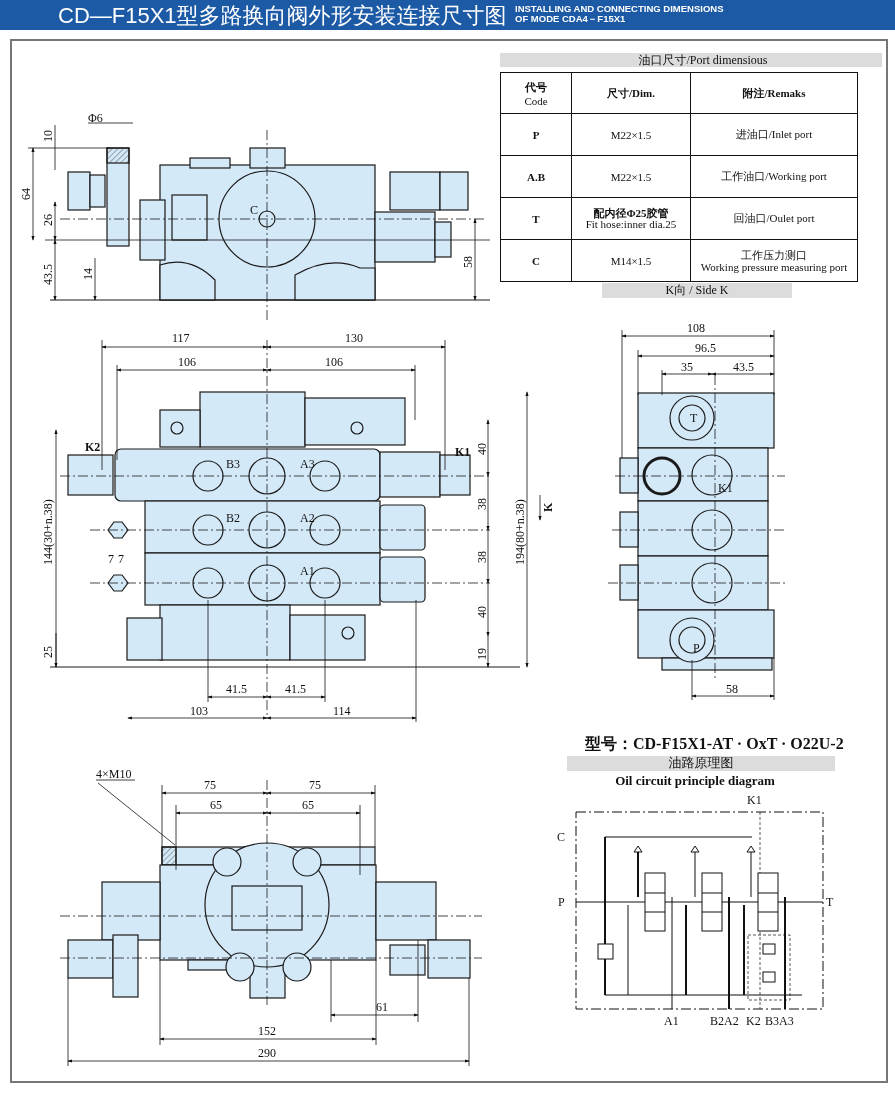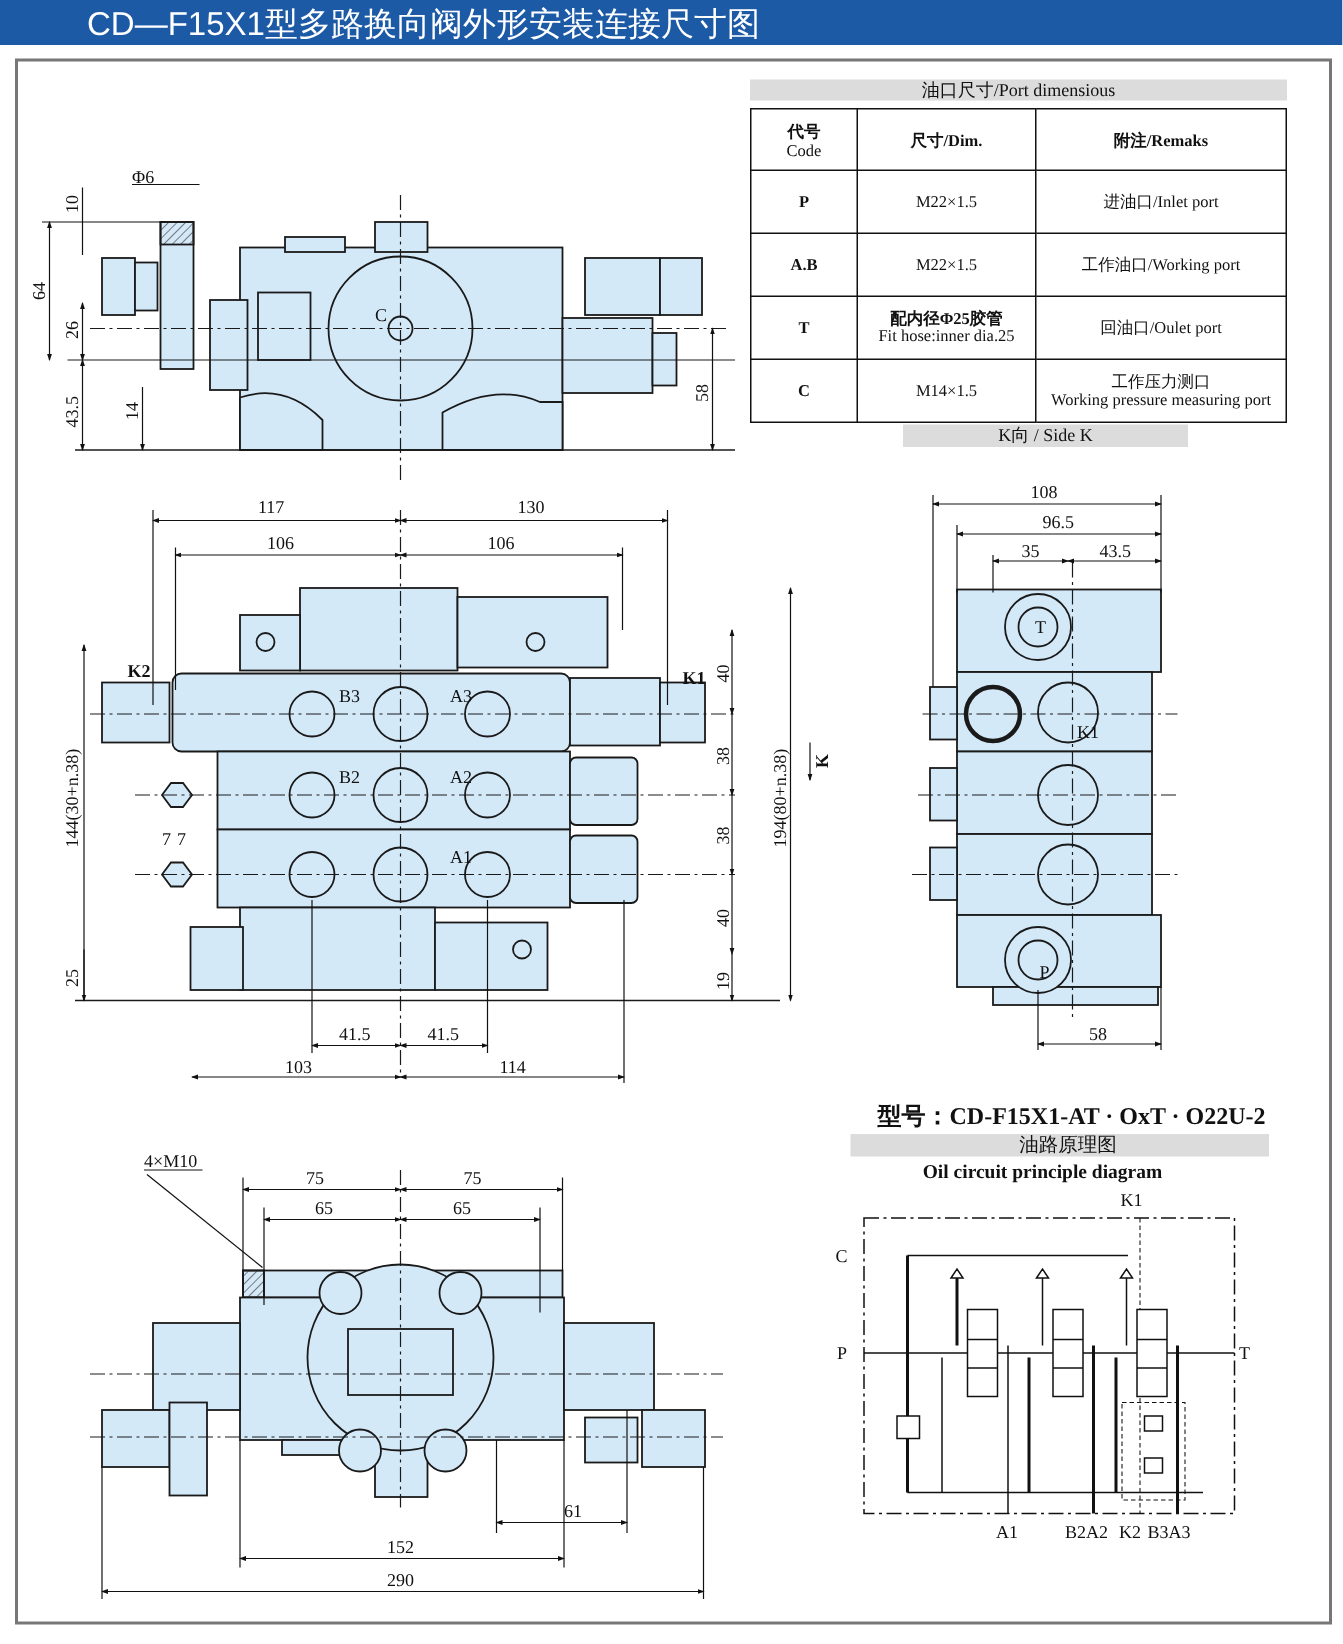--- a/index.html
+++ b/index.html
@@ -19,25 +19,29 @@
   .lbl { font-family:"Liberation Serif", serif; font-size:12px; fill:#111; }
   .lblb { font-family:"Liberation Serif", serif; font-size:12px; fill:#111; font-weight:bold; }
   .model { position:absolute; left:585px; top:734px; font-size:16px; font-weight:bold; white-space:nowrap; }
   .circuit-title { position:absolute; left:560px; top:773px; width:270px; text-align:center; font-size:13px; font-weight:bold;font-family:Liberation Serif, serif; }
 </style>
 </head>
 <body>
 
 <div class="header">
   <div class="cn">CD—F15X1型多路换向阀外形安装连接尺寸图</div>
+  <div class="en">
+    <div>INSTALLING AND CONNECTING DIMENSIONS</div>
+    <div>OF MODE CDA4－F15X1</div>
+  </div>
 </div>
 
 <div class="frame"></div>
 
-<div class="grey-bar" style="left:500px;top:53px;width:358px;height:14px;">油口尺寸/Port dimensious</div>
+<div class="grey-bar" style="left:500px;top:53px;width:358px;height:14px;padding-left:24px;">油口尺寸/Port dimensious</div>
 <table class="ports">
   <tbody>
       <tr>
     <th class="code">
           <div>代号</div>
           <div style="font-weight:normal">Code</div>
         </th>
     <th class="dim">尺寸/Dim.</th>
     <th>附注/Remaks</th>
   </tr>
@@ -66,21 +70,21 @@
           <div style="font-weight:normal">工作压力测口</div>
           <div>Working pressure measuring port</div>
         </td>
   </tr>
 </tbody>
   </table>
 
 <div class="grey-bar" style="left:602px;top:283px;width:190px;height:15px;">K向 / Side K</div>
 
 <div class="model">型号：CD-F15X1-AT · OxT · O22U-2</div>
-<div class="grey-bar" style="left:567px;top:756px;width:268px;height:15px;font-size:13px;padding-left:11px;">油路原理图</div>
+<div class="grey-bar" style="left:567px;top:756px;width:268px;height:15px;font-size:13px;">油路原理图</div>
 <div class="circuit-title">Oil circuit principle diagram</div>
 
 <svg width="895" height="1096">
   <defs>
     <pattern id="hatch" width="4" height="4" patternUnits="userSpaceOnUse" patternTransform="rotate(45)">
       <line x1="0" y1="0" x2="0" y2="4" stroke="#555" stroke-width="1"></line>
     </pattern>
     <marker id="arr" markerWidth="6" markerHeight="6" refX="5" refY="3" orient="auto">
         <path d="M0,1 L6,3 L0,5 z" fill="#111"></path>
       </marker>

